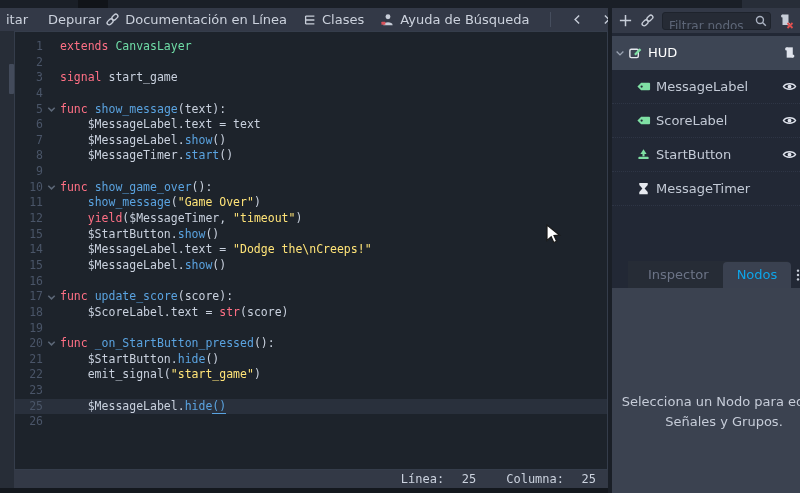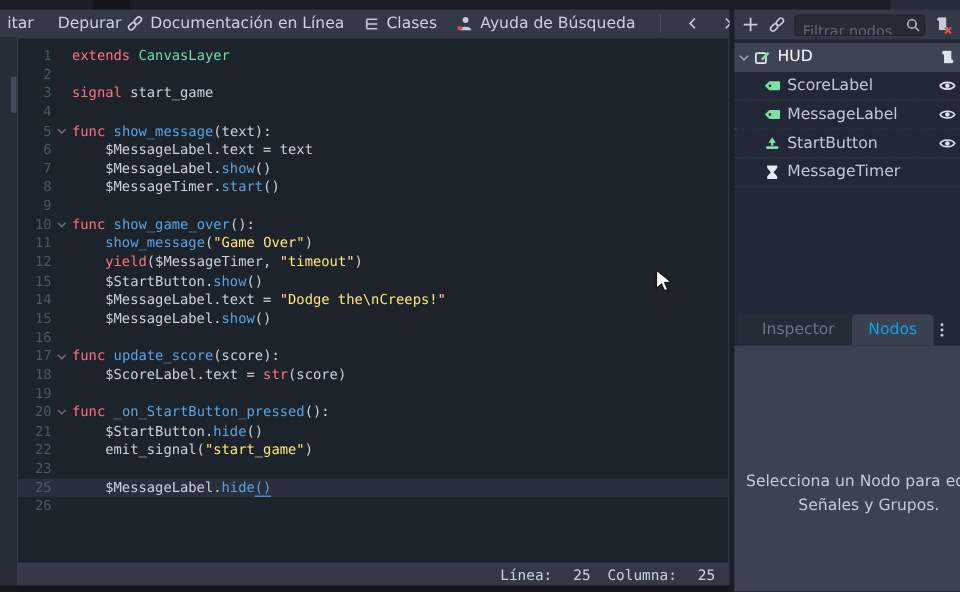--- a/index.html
+++ b/index.html
@@ -41,48 +41,48 @@
   .tk-f { color:var(--function); }
   .tk-s { color:var(--string); }
   .tk-d { color:var(--text); }
   .tk-u { color:var(--function); border-bottom:1px solid var(--function); }
 
   
   .status-bar { position:absolute; left:14px; top:470px; width:594px; height:18px; background:#333946;
                 display:flex; align-items:center; justify-content:flex-end; padding-right:12px;
                 font-family:"DejaVu Sans Mono","Liberation Mono",monospace; font-size:12px; color:#ccd3df; }
   .status-val { display:inline-block; min-width:32px; text-align:right; }
-  .status-lbl { margin-left:14px; }
+  .status-lbl { margin-left:30px; }
   .status-lbl:first-child { margin-left:0; }
 
   
   .dock { position:absolute; left:612px; top:0; width:188px; height:493px; background:#222835; }
   .dock-top-strip { position:absolute; left:0; top:0; width:188px; height:8px; background:#1a1f27; }
   .dock-top-strip .lighter { position:absolute; right:0; top:0; width:58px; height:8px; background:#272d38; }
   .dock-toolbar { position:absolute; left:0; top:8px; width:188px; height:25px; background:#333947;
                   display:flex; align-items:center; gap:7px; padding:0 6px; }
   .tool-btn { display:flex; align-items:center; justify-content:center; }
   .search-box { position:relative; flex:1; height:18px; }
   .search-box input { width:100%; height:18px; background:#262b35; border:1px solid #1e232c; border-radius:3px;
                       color:#ccd2dd; font-size:12px; padding:10px 18px 0 6px; outline:none;
                       font-family:"DejaVu Sans","Liberation Sans",sans-serif; }
   .search-box input::placeholder { color:#5d6677; }
   .search-icon-wrap { position:absolute; right:3px; top:2px; }
 
   .tree-area { position:absolute; left:0; top:33px; width:188px; height:228px; background:#222835; padding-top:3px; }
-  .tree-row { display:flex; align-items:center; height:24px; padding-right:3px;
+  .tree-row { display:flex; align-items:center; height:34px; padding-right:3px;
               border-bottom:1px dotted #2e3545; color:#c3cad6; font-size:13px; cursor:default; }
   .tree-row.selected { background:var(--accent-selected-row); color:#fff; border-bottom:1px solid transparent; }
   .tree-row .chev { width:16px; display:flex; justify-content:center; flex:0 0 auto; }
   .tree-row .indent { width:24px; flex:0 0 auto; }
   .tree-row .node-ic { margin-right:5px; flex:0 0 auto; display:flex; }
   .tree-row .nm { flex:1; overflow:hidden; white-space:nowrap; }
   .tree-row .right-ic { flex:0 0 auto; display:flex; }
 
-  .tab-strip { position:absolute; left:3px; top:261px; width:160px; height:27px; background:#262c36;
+  .tab-strip { position:absolute; left:16px; top:261px; width:160px; height:27px; background:#262c36;
                display:flex; align-items:flex-end; padding-left:6px; }
   .tab { font-size:13px; padding:5px 14px 6px; color:#6c7487; cursor:default; }
   .tab.active { background:#3a4150; color:#0ea5e9; border-radius:4px 4px 0 0; }
   .tab-dots { margin-left:auto; margin-right:2px; align-self:center; display:flex; }
 
   .nodes-panel { position:absolute; left:0; top:288px; width:224px; height:205px; background:#3b4250; }
   .nodes-msg { position:absolute; left:0; top:104px; width:100%; text-align:center;
                color:#c6ccd8; font-size:13px; line-height:20px; }
 
   .mouse-cursor { position:absolute; left:546px; top:224px; pointer-events:none; z-index:99; }
@@ -265,37 +265,37 @@
           </span>
         </div>
         <div class="tree-row">
           <span class="indent"></span>
           <span class="node-ic">
             <svg viewBox="0 0 16 16" width="15" height="15">
               <path d="M1.5 8 L5.5 4 H14 a1 1 0 0 1 1 1 v6 a1 1 0 0 1 -1 1 H5.5 Z" fill="var(--node-green)"></path>
               <circle cx="6" cy="8" r="1.2" fill="#232936"></circle>
             </svg>
           </span>
-          <span class="nm">ScoreLabel</span>
+          <span class="nm">MessageLabel</span>
           <span class="right-ic">
             <svg viewBox="0 0 16 16" width="15" height="15">
               <path d="M1.5 8 C4 4 12 4 14.5 8 C12 12 4 12 1.5 8 Z" fill="none" stroke="#dfe3ec" stroke-width="1.5"></path>
               <circle cx="8" cy="8" r="2" fill="#dfe3ec"></circle>
             </svg>
           </span>
         </div>
         <div class="tree-row">
           <span class="indent"></span>
           <span class="node-ic">
             <svg viewBox="0 0 16 16" width="15" height="15">
               <path d="M1.5 8 L5.5 4 H14 a1 1 0 0 1 1 1 v6 a1 1 0 0 1 -1 1 H5.5 Z" fill="var(--node-green)"></path>
               <circle cx="6" cy="8" r="1.2" fill="#232936"></circle>
             </svg>
           </span>
-          <span class="nm">MessageLabel</span>
+          <span class="nm">ScoreLabel</span>
           <span class="right-ic">
             <svg viewBox="0 0 16 16" width="15" height="15">
               <path d="M1.5 8 C4 4 12 4 14.5 8 C12 12 4 12 1.5 8 Z" fill="none" stroke="#dfe3ec" stroke-width="1.5"></path>
               <circle cx="8" cy="8" r="2" fill="#dfe3ec"></circle>
             </svg>
           </span>
         </div>
         <div class="tree-row">
           <span class="indent"></span>
           <span class="node-ic">

